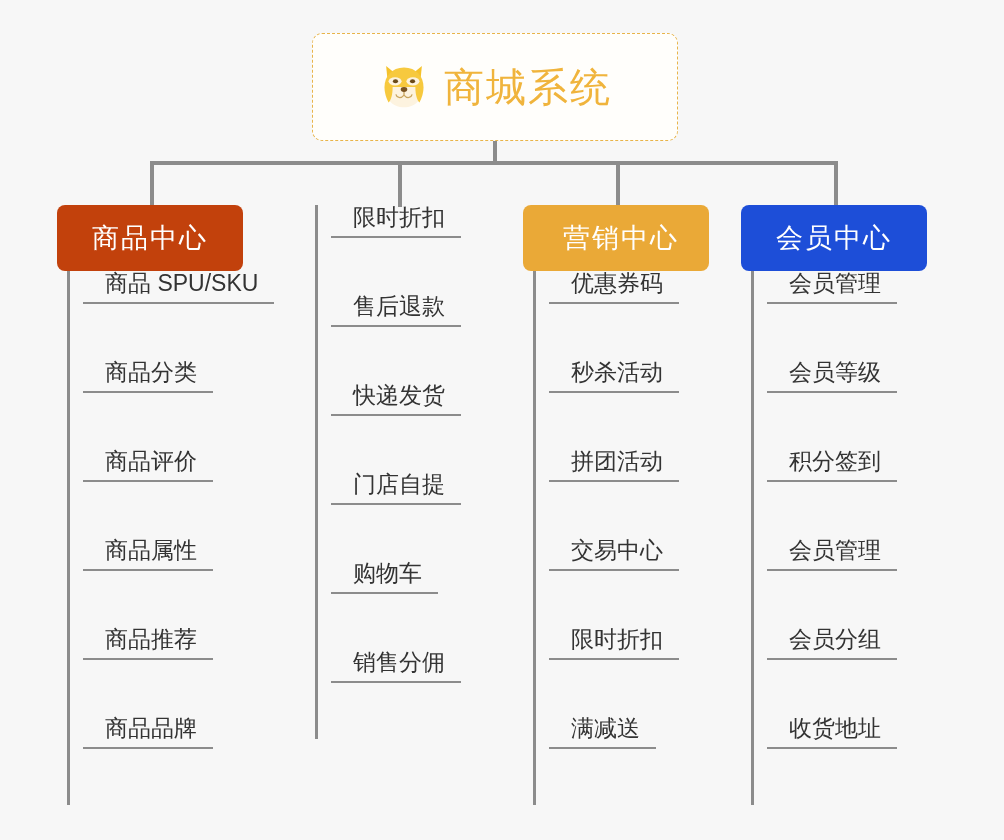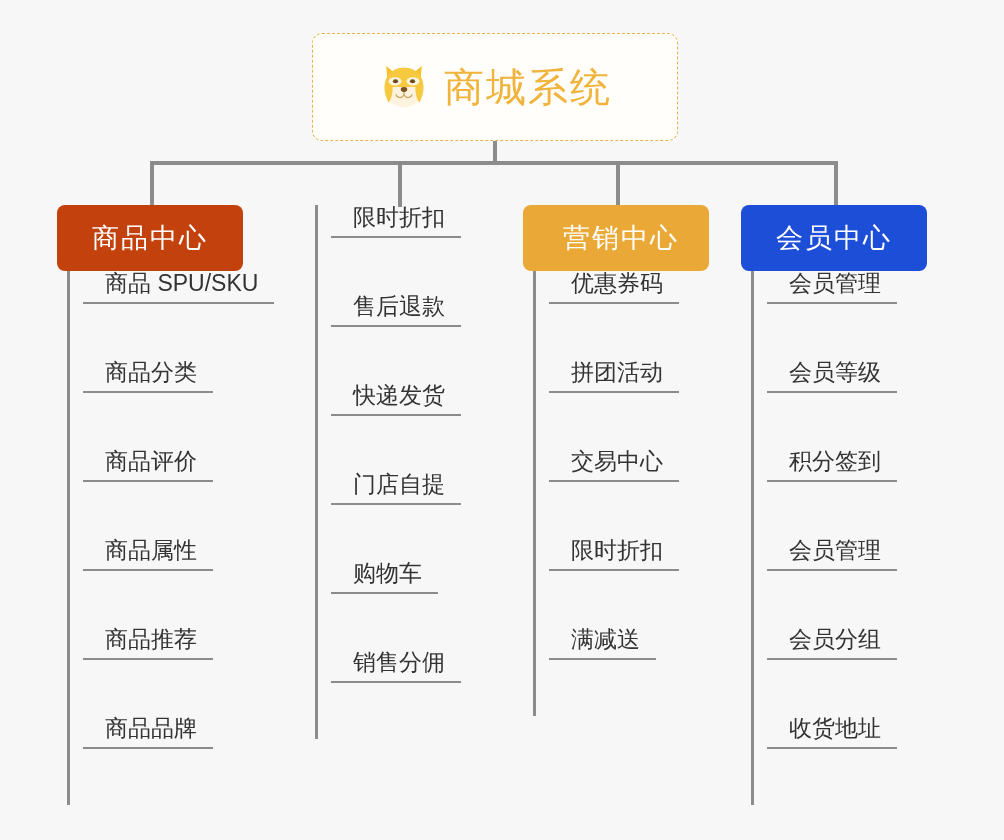--- a/index.html
+++ b/index.html
@@ -216,20 +216,23 @@
 
   <div class="branch" style="left:523px;">
     <div class="branch-header w-orange">
       <span>营销中心</span>
     </div>
     <div class="branch-list">
       <div class="leaf">
           <span class="leaf-label">优惠券码</span>
         </div>
       <div class="leaf">
+          <span class="leaf-label">秒杀活动</span>
+        </div>
+      <div class="leaf">
           <span class="leaf-label">拼团活动</span>
         </div>
       <div class="leaf">
           <span class="leaf-label">交易中心</span>
         </div>
       <div class="leaf">
           <span class="leaf-label">限时折扣</span>
         </div>
       <div class="leaf">
           <span class="leaf-label">满减送</span>

